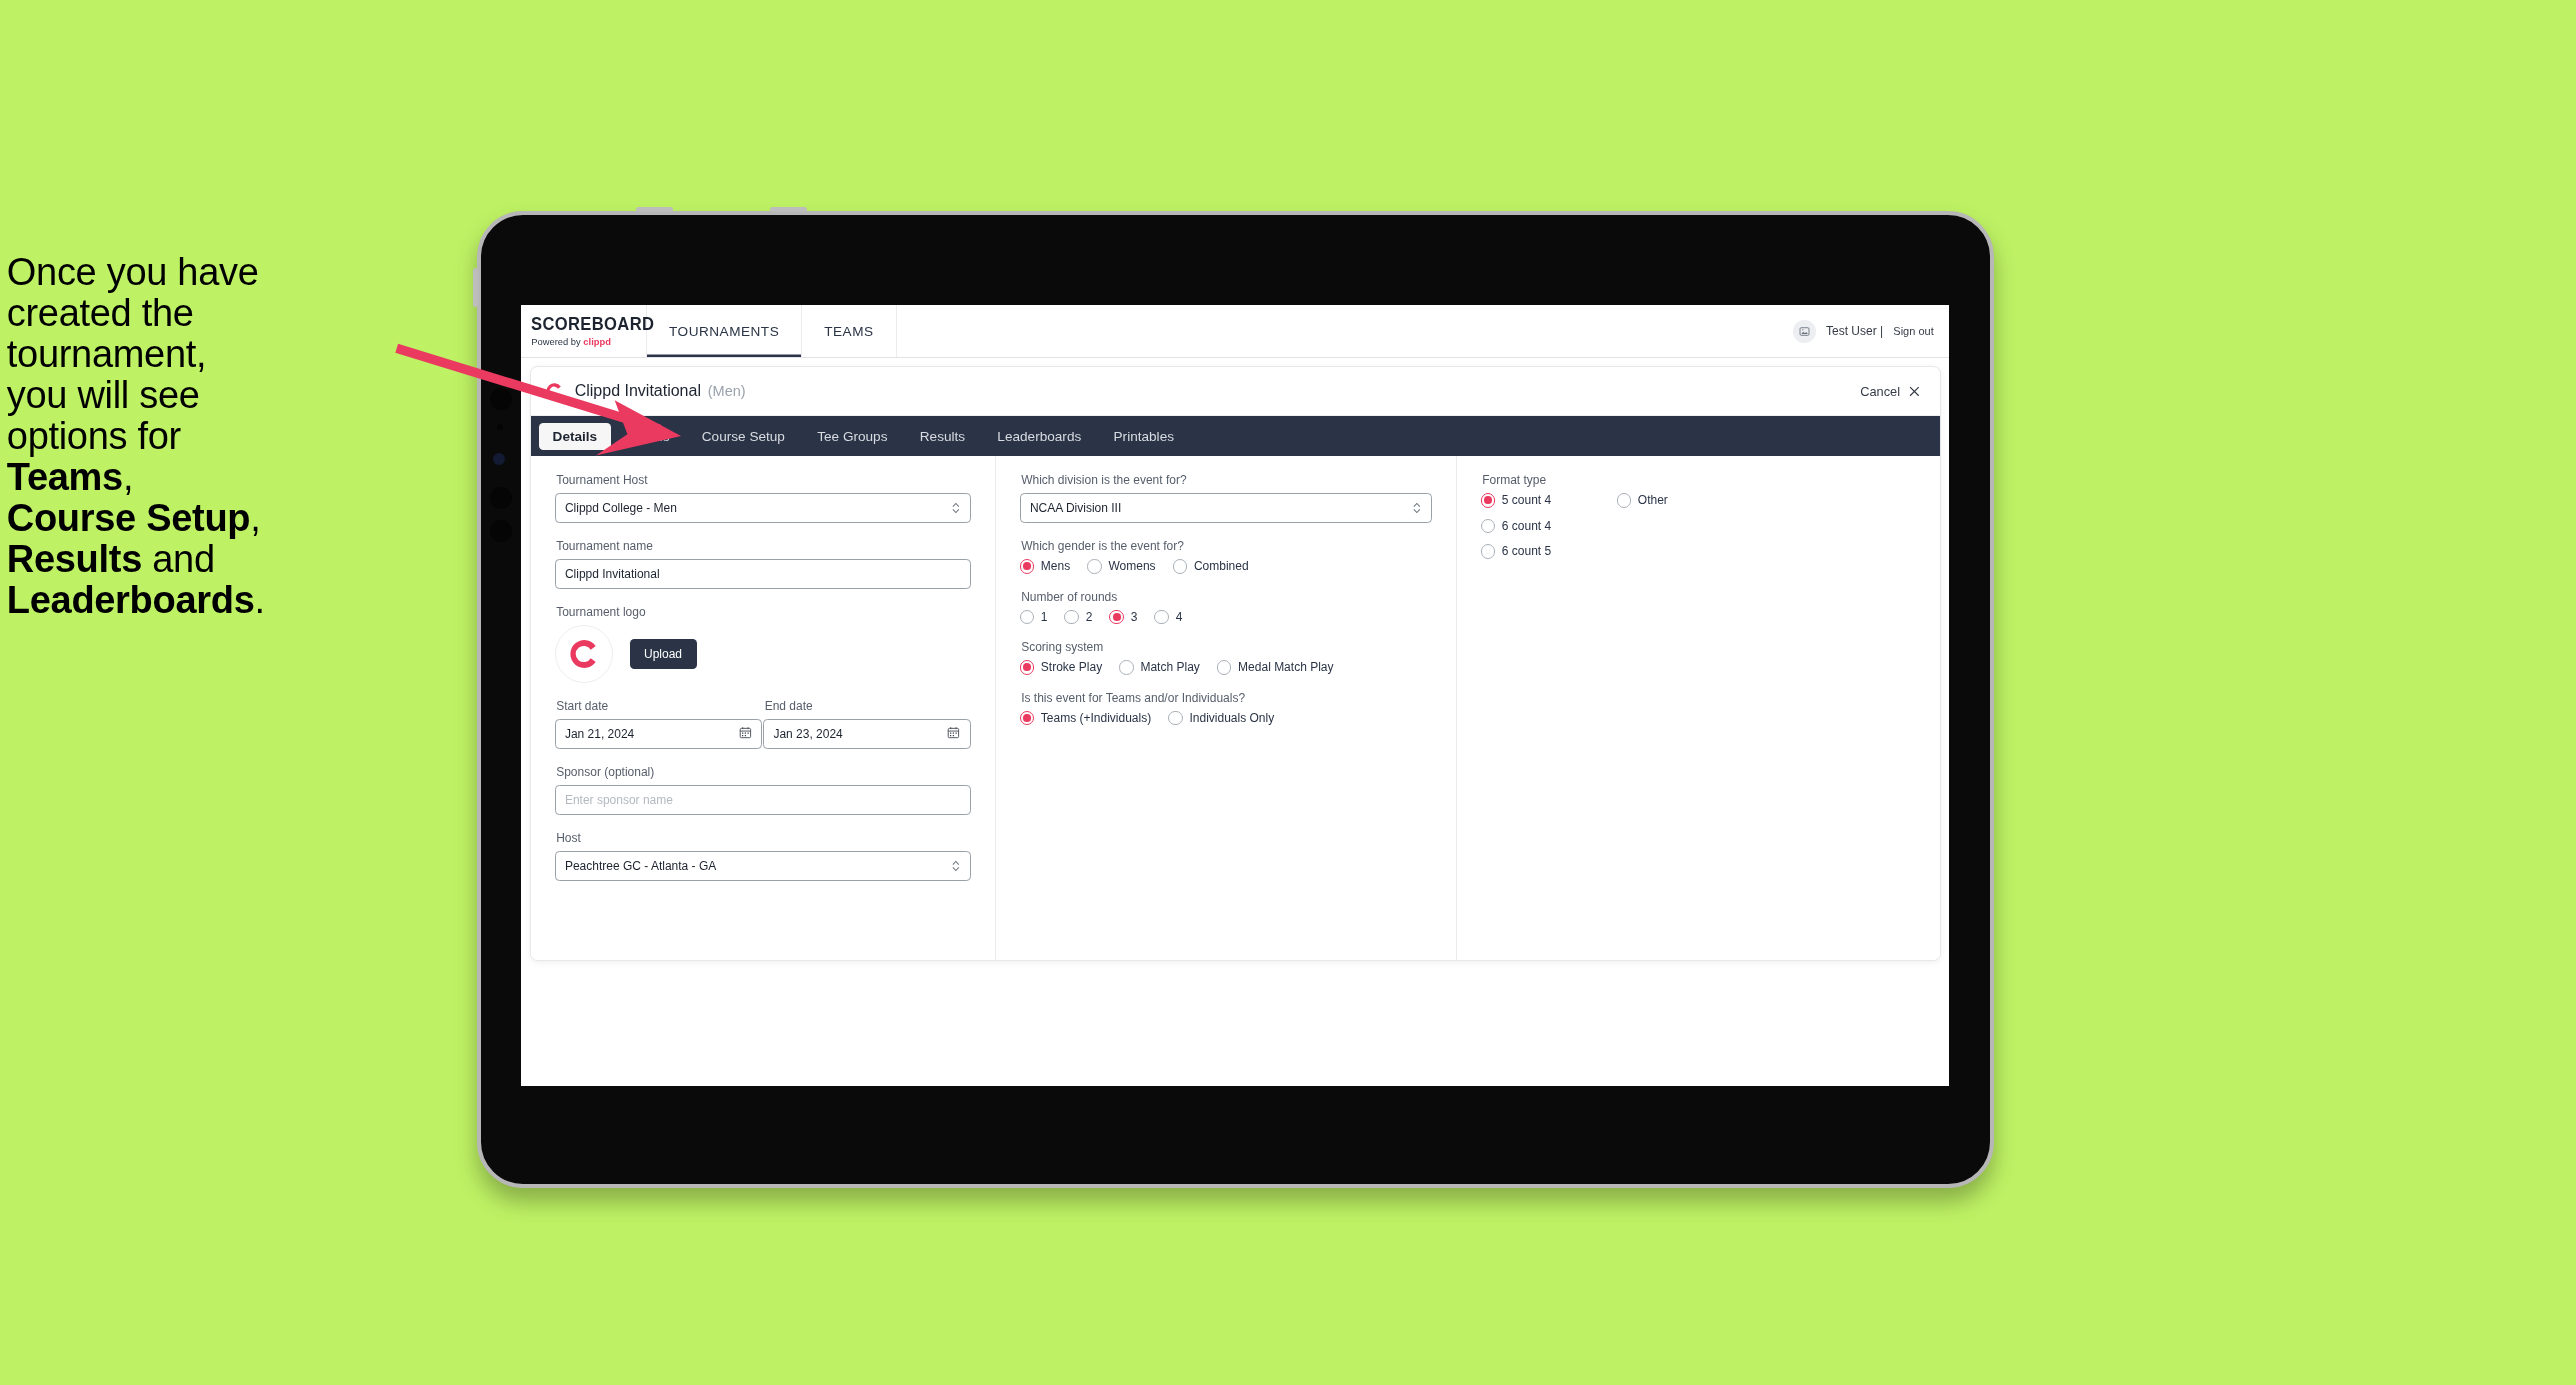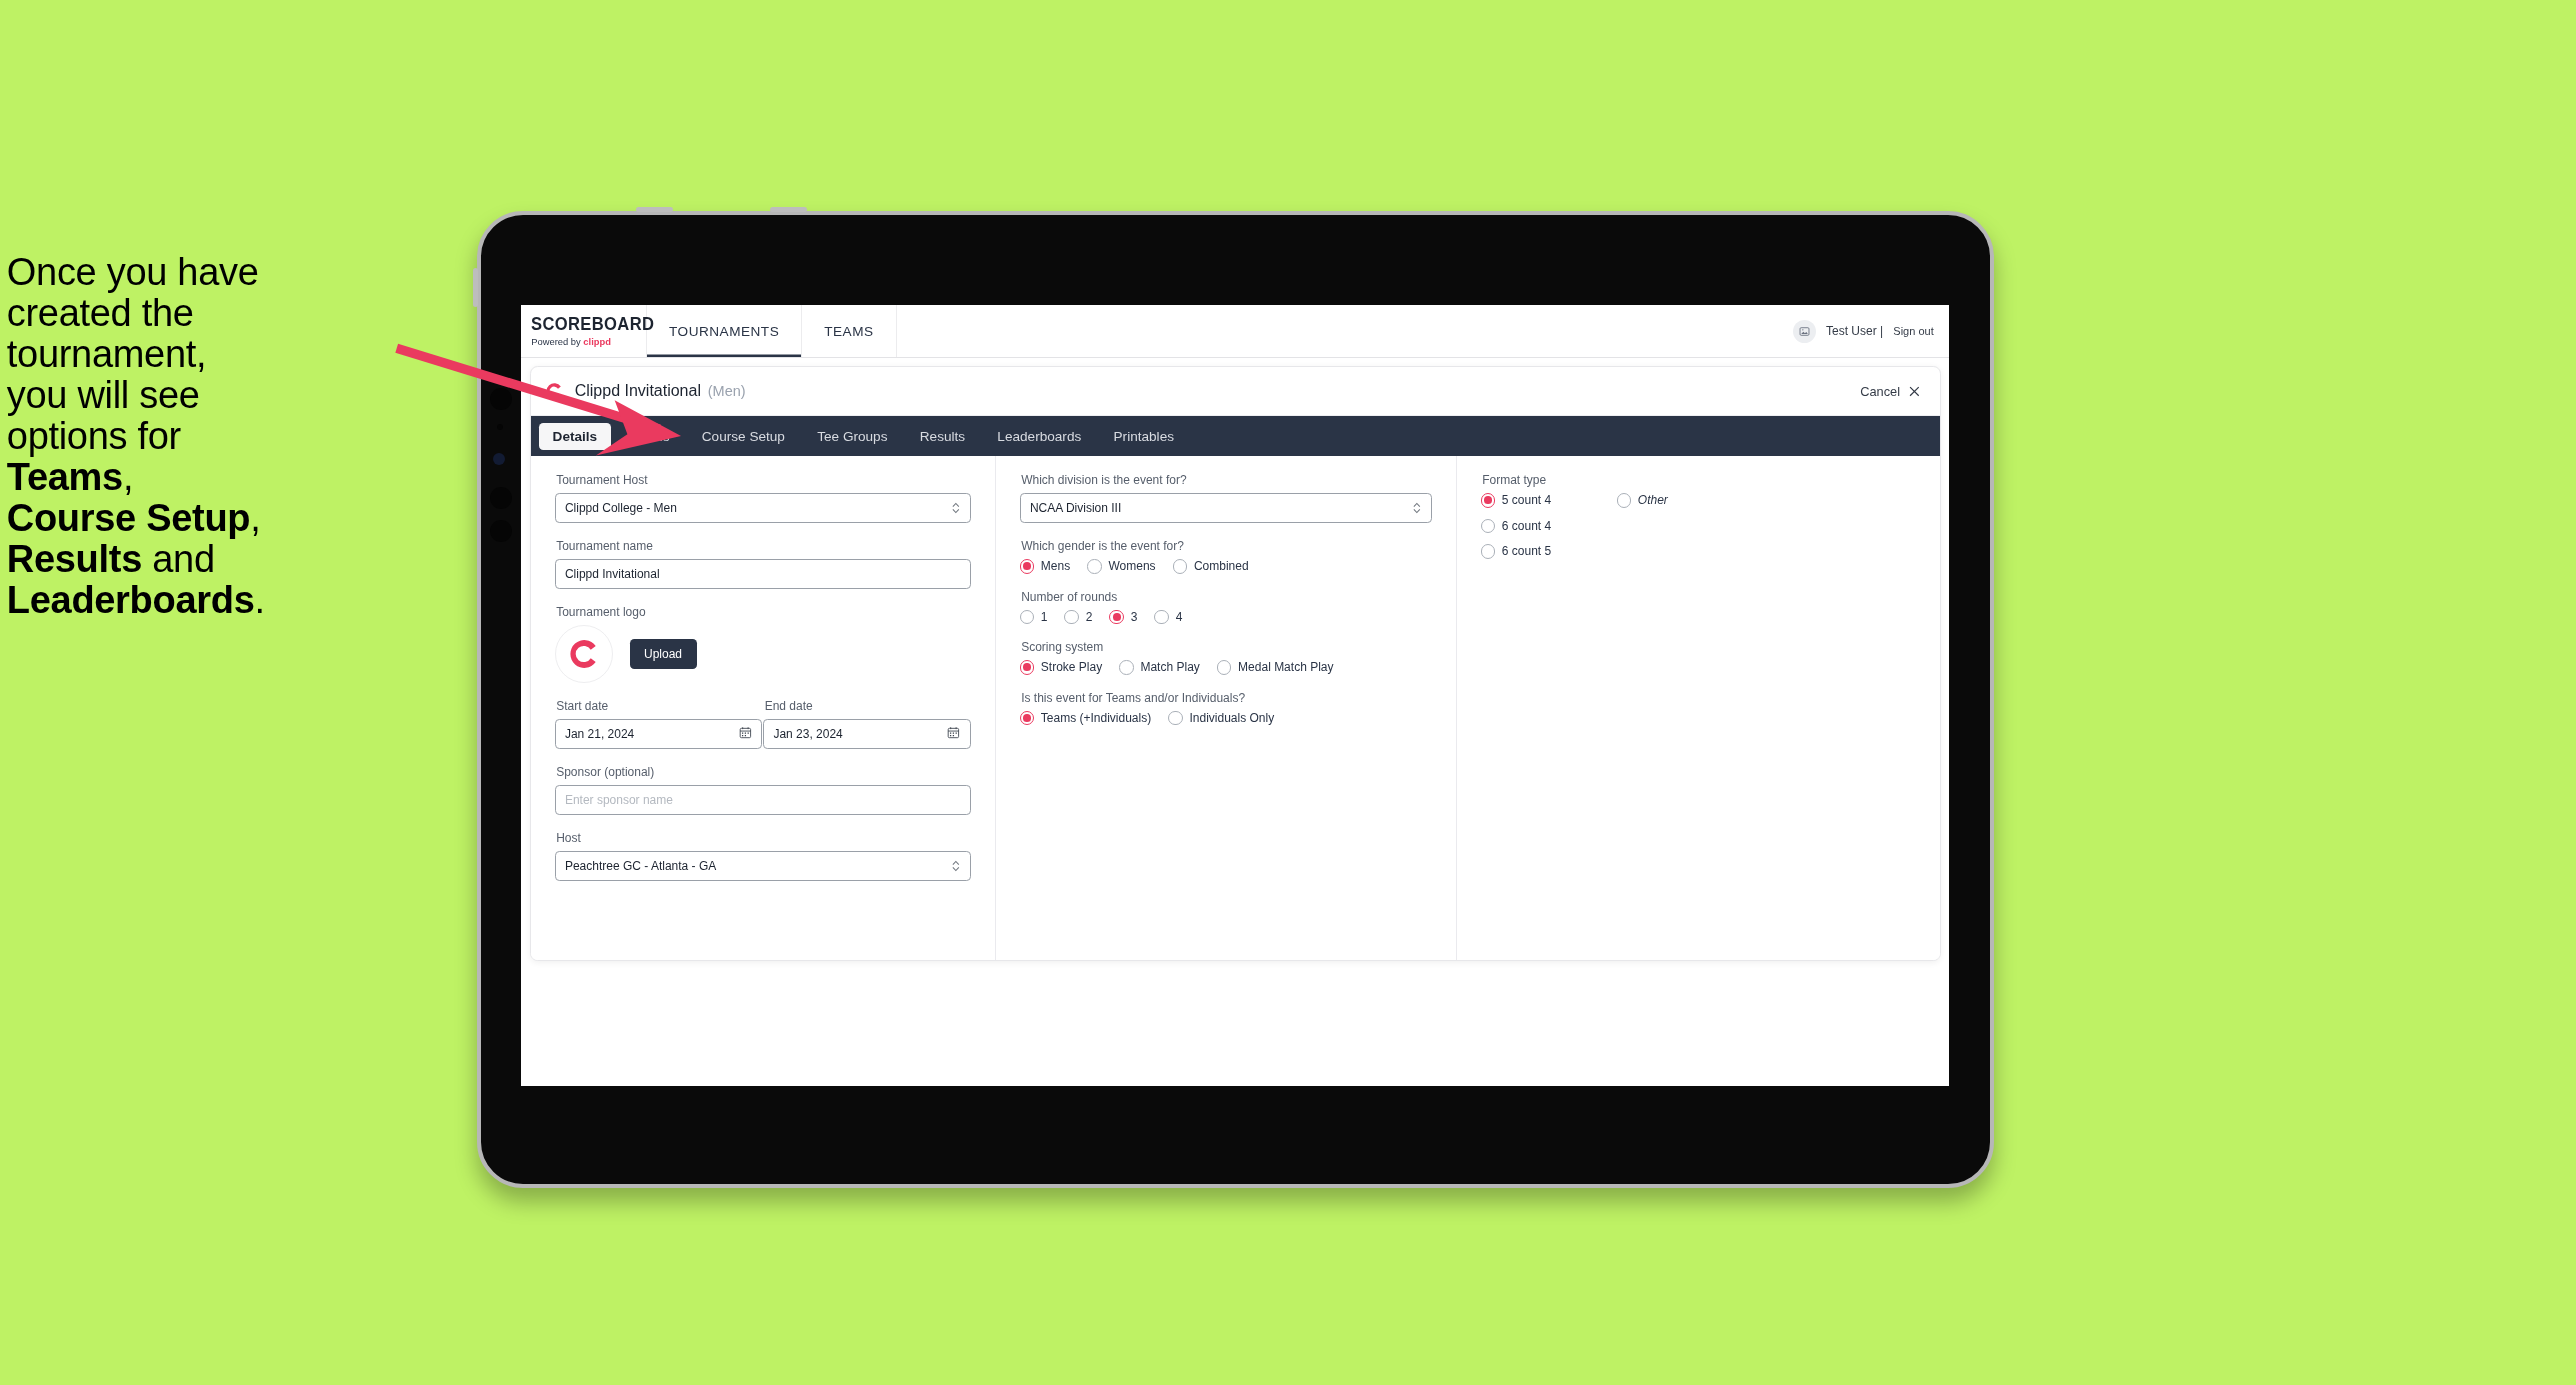--- a/index.html
+++ b/index.html
@@ -165,21 +165,21 @@
     width: 14.5px; height: 14.5px; border-radius: 50%;
     border: 1.4px solid #aab0b8; background:#fff;
     display:flex; align-items:center; justify-content:center; flex: none;
   }
   .rb.on { border-color:#ea3a5f; }
   .rb.on::after { content:""; width: 7.7px; height: 7.7px; border-radius:50%; background:#ea3a5f; }
   .rb-lab { font-size: 12px; color:#2a3446; white-space: nowrap; }
 
   .fmt-grid { display:flex; }
   .fmt-col-a { width: 136px; }
-  .fmt-col-b { width: 136px; font-style: italic; }
+  .fmt-col-b { width: 136px; }
   .fmt-item { margin-bottom: 11px; }
 
   
   .footer {
     height: 60px; border-top: 0.9px solid #eeeef1; background:#fff;
     display:flex; align-items:center; justify-content:flex-end; gap: 0; padding-right: 19px;
   }
   .btn-delete {
     background:#15171b; color:#fff; font-size:12px;
     padding: 7.7px 17px; border-radius:11px; cursor:pointer;

